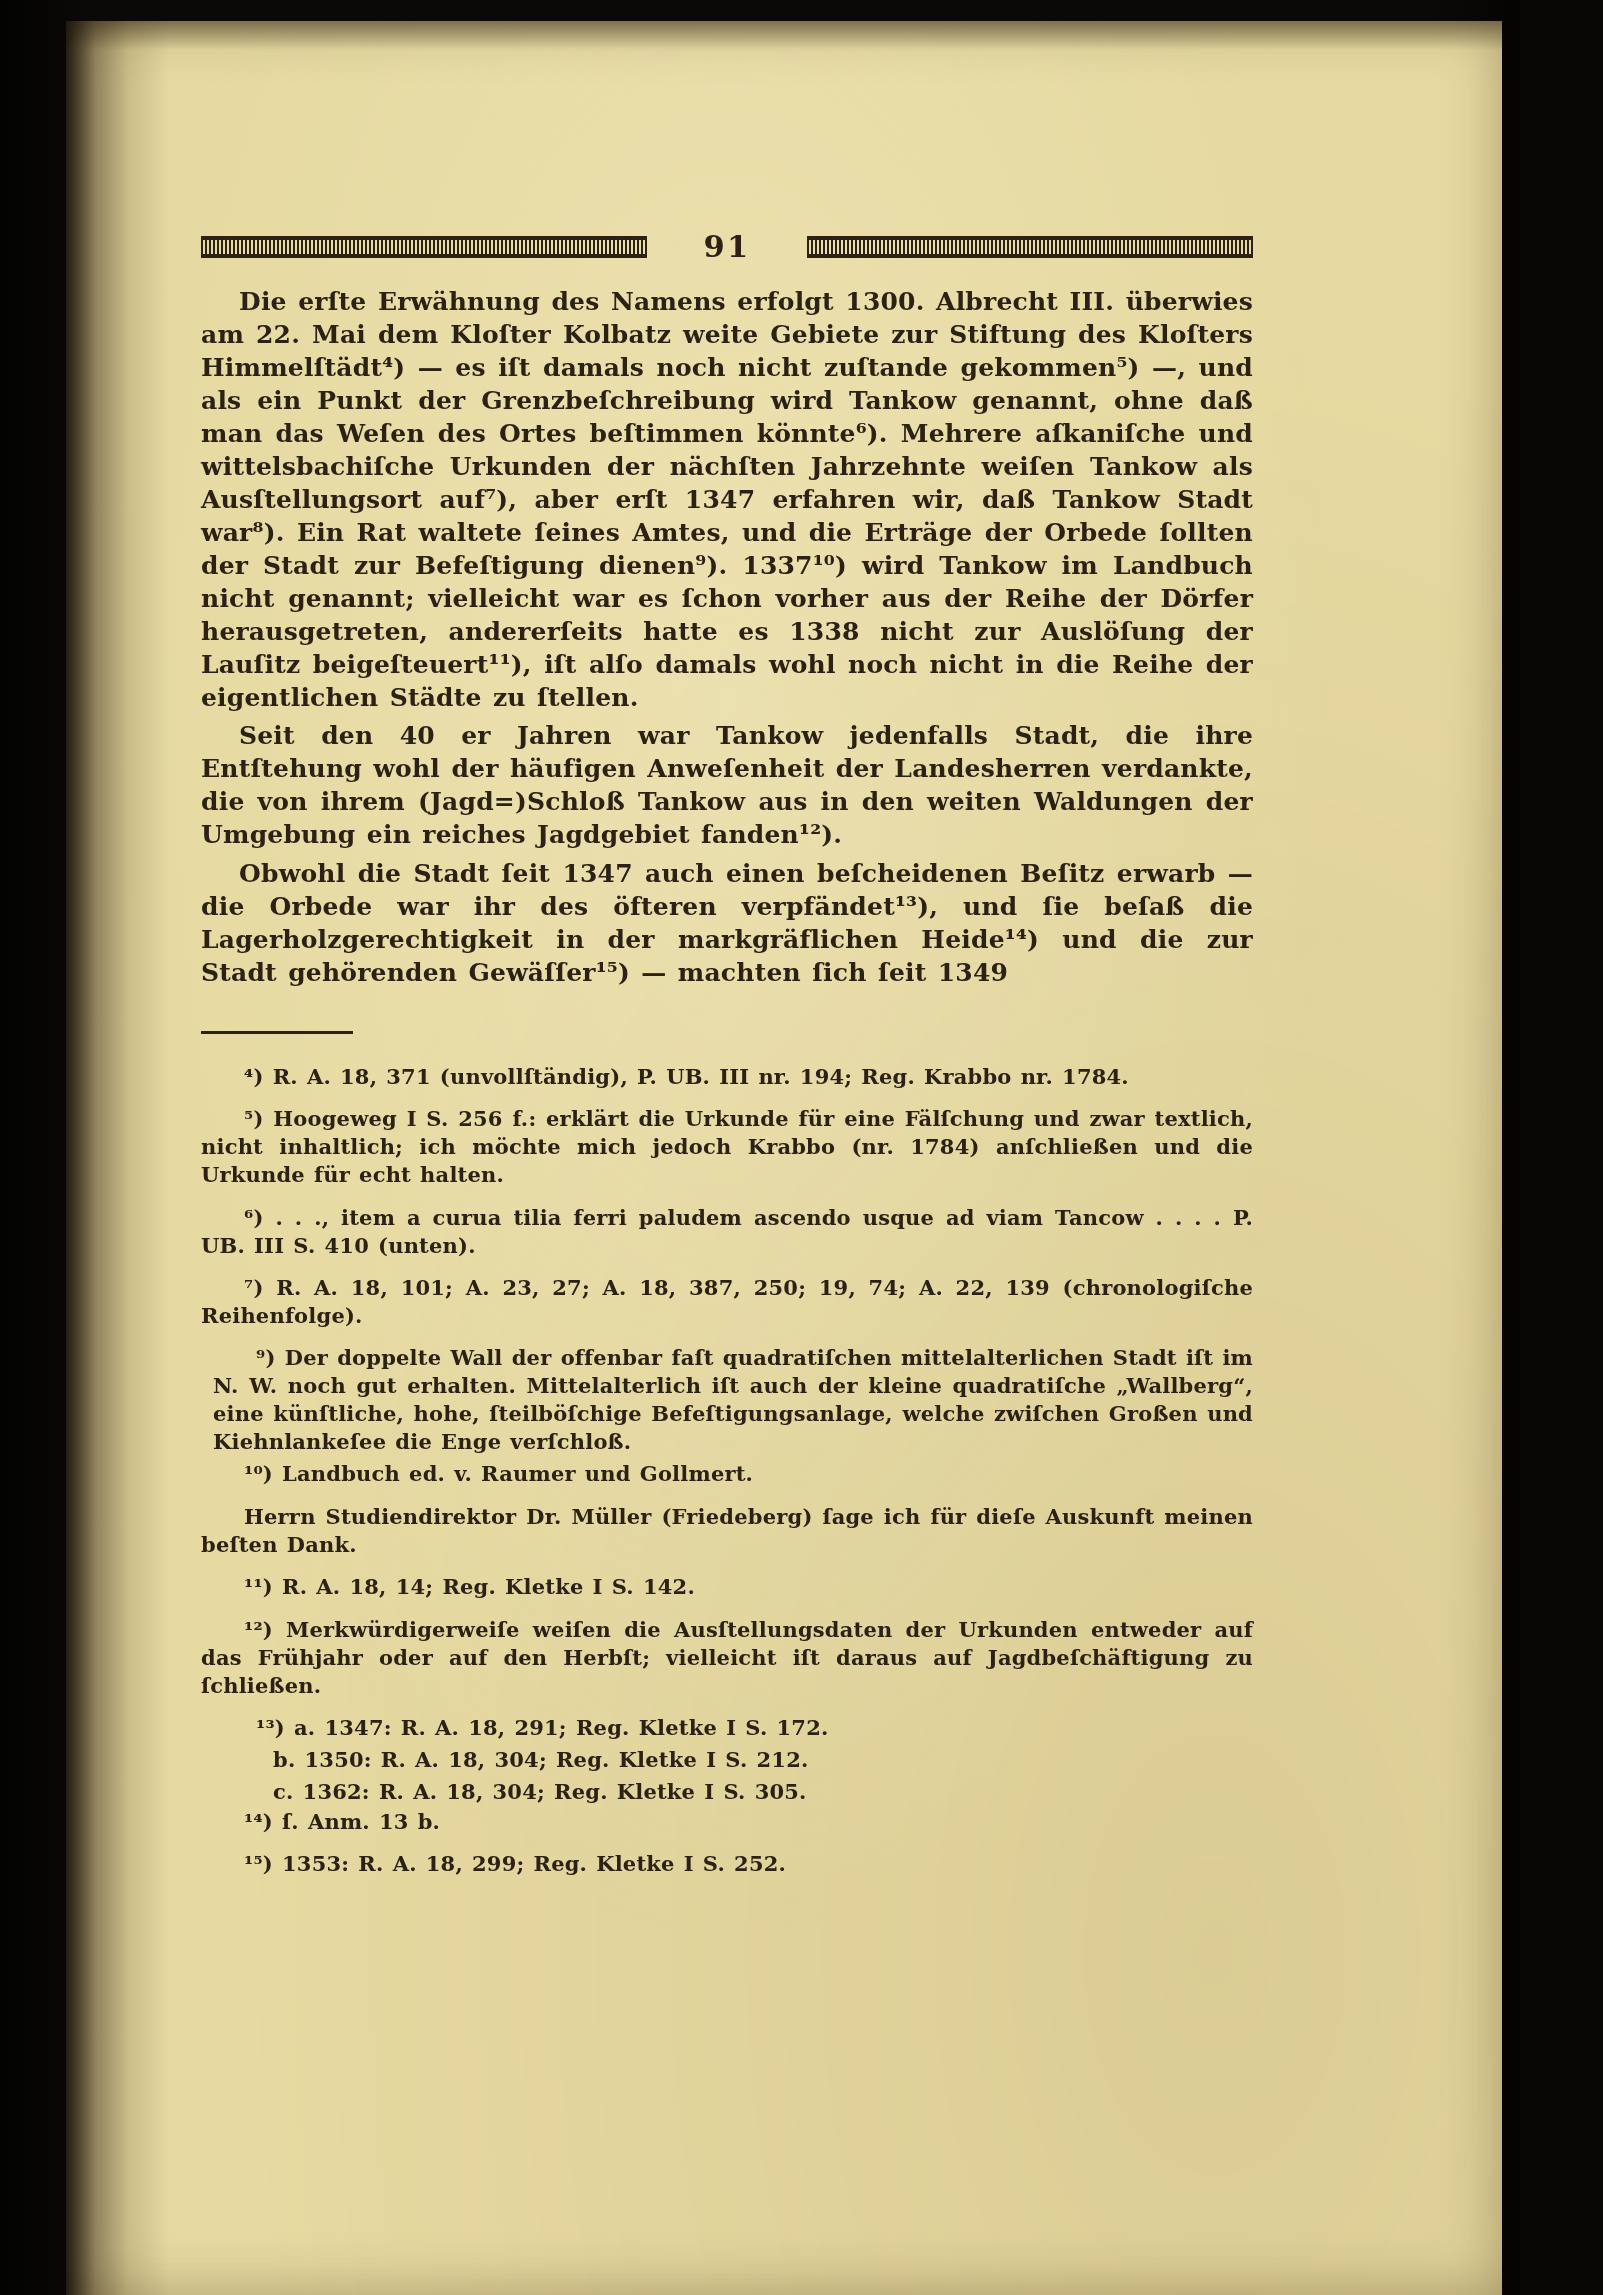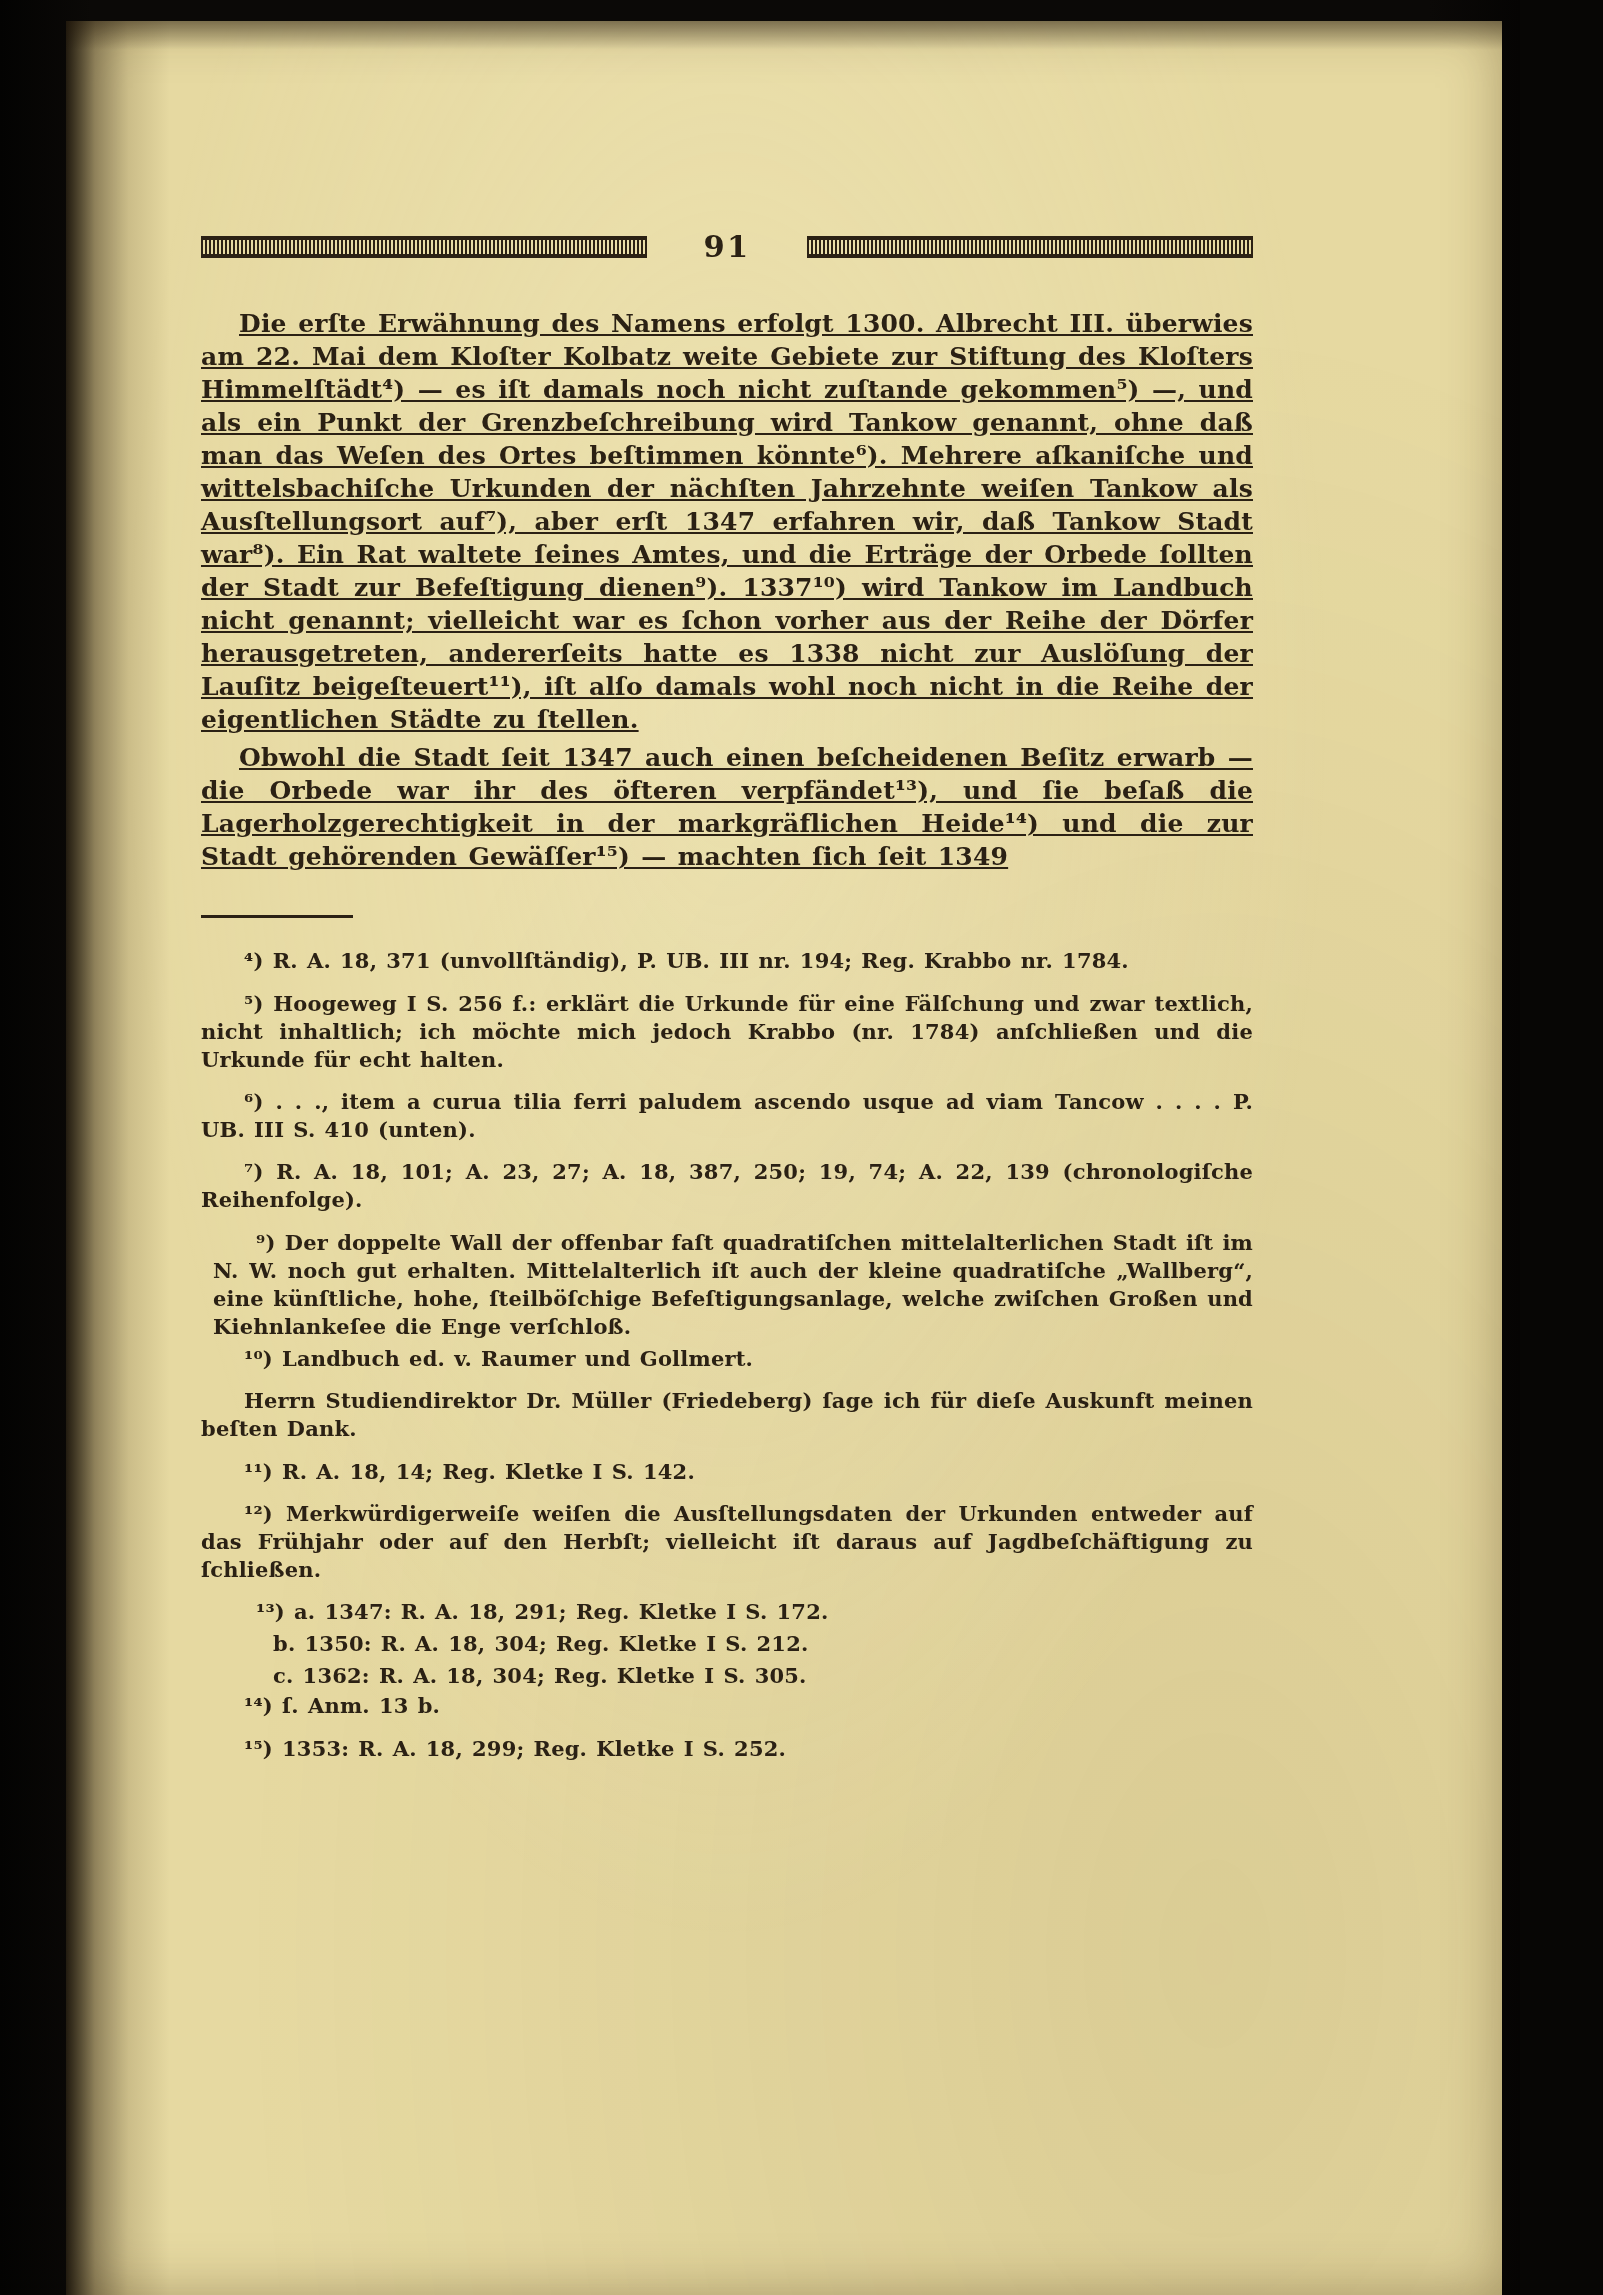--- a/index.html
+++ b/index.html
@@ -66,22 +66,21 @@
   }
   .page-number {
     width: 160px;
     text-align: center;
     font-size: 30.5px;
     font-weight: bold;
     letter-spacing: 2.4px;
     line-height: 21.6px;
   }
   .body-text {
-    margin-top: 49px;
-    text-decoration: underline;
+    margin-top: 27px;
   }
   .para {
     margin: 0;
     font-size: 25px;
     line-height: 33px;
     font-weight: bold;
     text-align: justify;
     text-indent: 38px;
     word-spacing: 2.4px;
     letter-spacing: 0.2px;
@@ -128,20 +127,21 @@
     <div class="content">
 
       <div class="header">
         <div class="rule"></div>
         <div class="page-number">91</div>
         <div class="rule"></div>
       </div>
 
       <div class="body-text">
         <p class="para">Die erſte Erwähnung des Namens erfolgt 1300. Albrecht III. überwies am 22. Mai dem Kloſter Kolbatz weite Gebiete zur Stiftung des Kloſters Himmelſtädt⁴) — es iſt damals noch nicht zuſtande gekommen⁵) —, und als ein Punkt der Grenzbeſchreibung wird Tankow genannt, ohne daß man das Weſen des Ortes beſtimmen könnte⁶). Mehrere aſkaniſche und wittelsbachiſche Urkunden der nächſten Jahrzehnte weiſen Tankow als Ausſtellungsort auf⁷), aber erſt 1347 erfahren wir, daß Tankow Stadt war⁸). Ein Rat waltete ſeines Amtes, und die Erträge der Orbede ſollten der Stadt zur Befeſtigung dienen⁹). 1337¹⁰) wird Tankow im Landbuch nicht genannt; vielleicht war es ſchon vorher aus der Reihe der Dörfer herausgetreten, andererſeits hatte es 1338 nicht zur Auslöſung der Lauſitz beigeſteuert¹¹), iſt alſo damals wohl noch nicht in die Reihe der eigentlichen Städte zu ſtellen.</p>
+        <p class="para spaced">Seit den 40 er Jahren war Tankow jedenfalls Stadt, die ihre Entſtehung wohl der häufigen Anweſenheit der Landesherren verdankte, die von ihrem (Jagd=)Schloß Tankow aus in den weiten Waldungen der Umgebung ein reiches Jagdgebiet fanden¹²).</p>
         <p class="para spaced">Obwohl die Stadt ſeit 1347 auch einen beſcheidenen Beſitz erwarb — die Orbede war ihr des öfteren verpfändet¹³), und ſie beſaß die Lagerholzgerechtigkeit in der markgräflichen Heide¹⁴) und die zur Stadt gehörenden Gewäſſer¹⁵) — machten ſich ſeit 1349</p>
       </div>
 
       <div class="fn-separator"></div>
 
       <div class="footnotes">
         <p class="fn"><span>⁴)</span> <span>R. A. 18, 371 (unvollſtändig), P. UB. III nr. 194; Reg. Krabbo nr. 1784.</span></p>
         <p class="fn"><span>⁵)</span> <span>Hoogeweg I S. 256 f.: erklärt die Urkunde für eine Fälſchung und zwar textlich, nicht inhaltlich; ich möchte mich jedoch Krabbo (nr. 1784) anſchließen und die Urkunde für echt halten.</span></p>
         <p class="fn"><span>⁶)</span> <span>. . ., item a curua tilia ferri paludem ascendo usque ad viam Tancow . . . .  P. UB. III S. 410 (unten).</span></p>
         <p class="fn"><span>⁷)</span> <span>R. A. 18, 101; A. 23, 27; A. 18, 387, 250; 19, 74; A. 22, 139 (chronologiſche Reihenfolge).</span></p>

